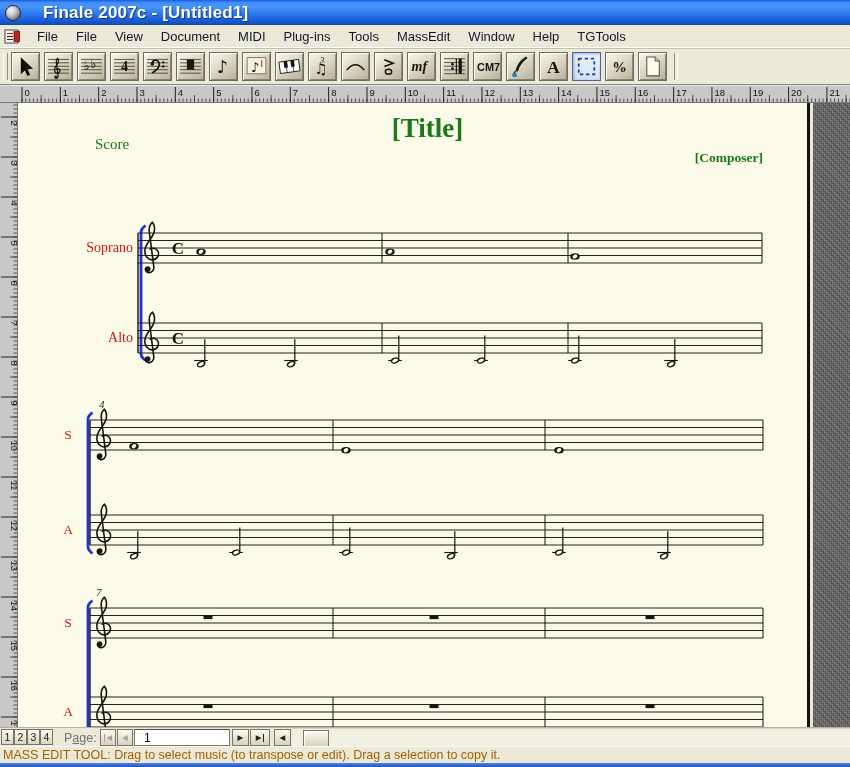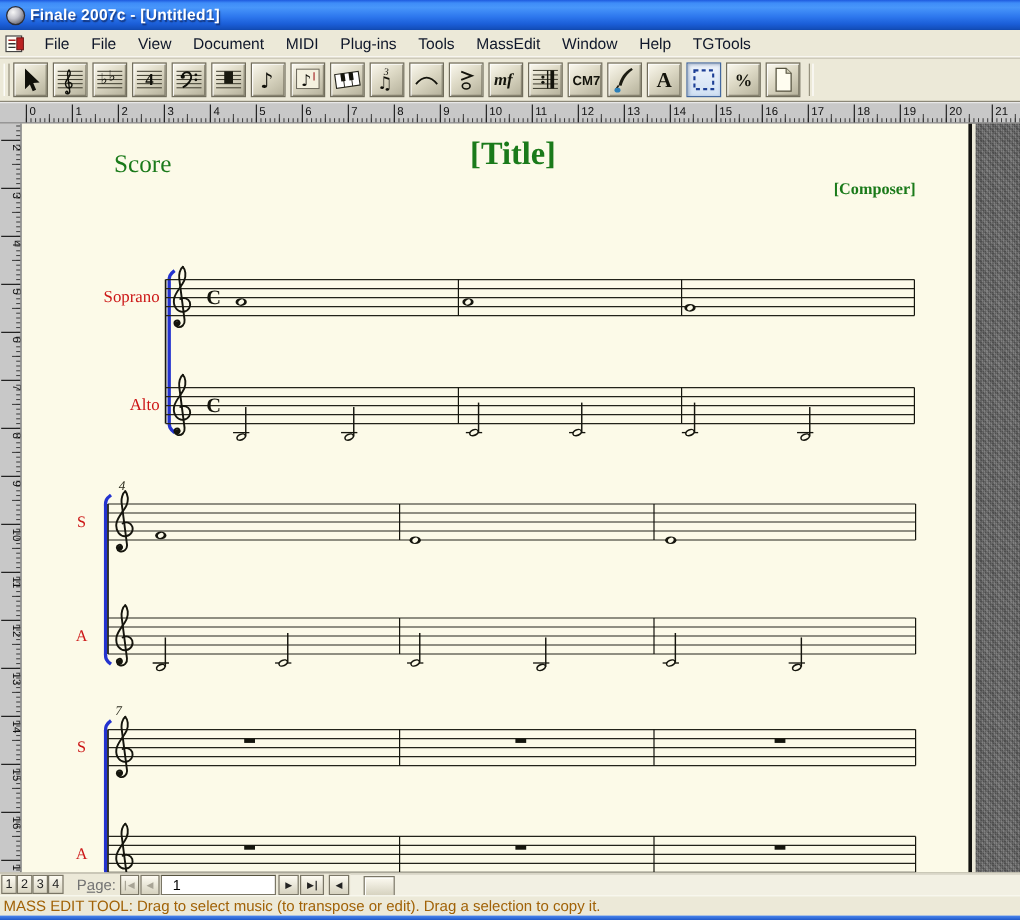--- a/index.html
+++ b/index.html
@@ -6,21 +6,21 @@
   #app{position:relative;width:850px;height:767px;overflow:hidden;
        font-family:"Liberation Sans",sans-serif;background:#ece9d8;
        -webkit-font-smoothing:none;}
   
   .titlebar{position:absolute;left:0;top:0;width:850px;height:25px;
     background:linear-gradient(180deg,#1e5adf 0%,#3e8cf8 10%,#4896fa 25%,#2e78ee 55%,#1b5ed8 80%,#1450bd 95%,#1048ae 100%);
     display:flex;align-items:center;}
   .ticon{width:16px;height:16px;margin-left:5px;border-radius:50%;
     background:radial-gradient(circle at 35% 30%,#f7f7f7,#c2c2ca 40%,#74747e 75%,#41414a);
     border:1px solid #2c2c33;box-sizing:border-box;}
-  .ttext{color:#fff;font-weight:bold;font-size:13px;margin-left:4px;
+  .ttext{color:#fff;font-weight:bold;font-size:17px;margin-left:22px;
     text-shadow:1px 1px 1px rgba(10,20,60,.6);letter-spacing:.2px;}
   
   .menubar{position:absolute;left:0;top:25px;width:850px;height:22px;background:#ece9d8;
     display:flex;align-items:center;border-bottom:1px solid #ffffff;}
   .micon{width:17px;height:15px;margin:0 7px 0 4px;}
   .menuitem{font-size:13px;color:#0f172a;padding:2px 9px;}
   
   .toolbar{position:absolute;left:0;top:48px;width:850px;height:37px;background:#ece9d8;
     border-top:1px solid #c6c2b2;border-bottom:1px solid #8b8778;
     display:flex;align-items:center;padding-left:3px;box-sizing:border-box;}
@@ -43,21 +43,21 @@
   .page{position:absolute;left:18px;top:103px;width:789px;height:624px;background:#fcfae8;
     border-right:3px solid #131310;box-sizing:content-box;}
   .desk{position:absolute;left:813px;top:103px;width:37px;height:624px;background:#6d6d6d;
     background-image:
       repeating-linear-gradient(0deg,rgba(255,255,255,.08) 0 1px,rgba(0,0,0,0) 1px 2px),
       repeating-linear-gradient(90deg,rgba(0,0,0,.20) 0 1px,rgba(0,0,0,0) 1px 2px),
       repeating-linear-gradient(45deg,rgba(255,255,255,.06) 0 2px,rgba(0,0,0,.12) 2px 4px);}
   #score-svg{position:absolute;left:18px;top:103px;}
   
   .hdr{position:absolute;font-family:"Liberation Serif",serif;color:#1a7a1a;white-space:nowrap;}
-  .hdr-part{left:95px;top:124px;font-size:21px;}
+  .hdr-part{left:95px;top:136px;font-size:15px;}
   .hdr-title{left:46px;top:113px;width:763px;text-align:center;font-size:27px;font-weight:bold;}
   .hdr-composer{left:463px;top:150px;width:300px;text-align:right;font-size:13.5px;font-weight:bold;}
   
   .bottombar{position:absolute;left:0;top:727px;width:850px;height:19px;background:#ece9d8;
     border-top:1px solid #b3b0a1;box-sizing:border-box;}
   .pgbtn{position:absolute;top:1px;width:13px;height:16px;box-sizing:border-box;
     background:linear-gradient(180deg,#fdfbf2,#d9d5c2);border:1px solid #7a7666;
     font-size:10.5px;text-align:center;line-height:14px;color:#222;}
   .pglabel{position:absolute;left:64px;top:3px;font-size:12.5px;color:#737373;}
   .navbtn{position:absolute;top:1px;height:17px;box-sizing:border-box;

